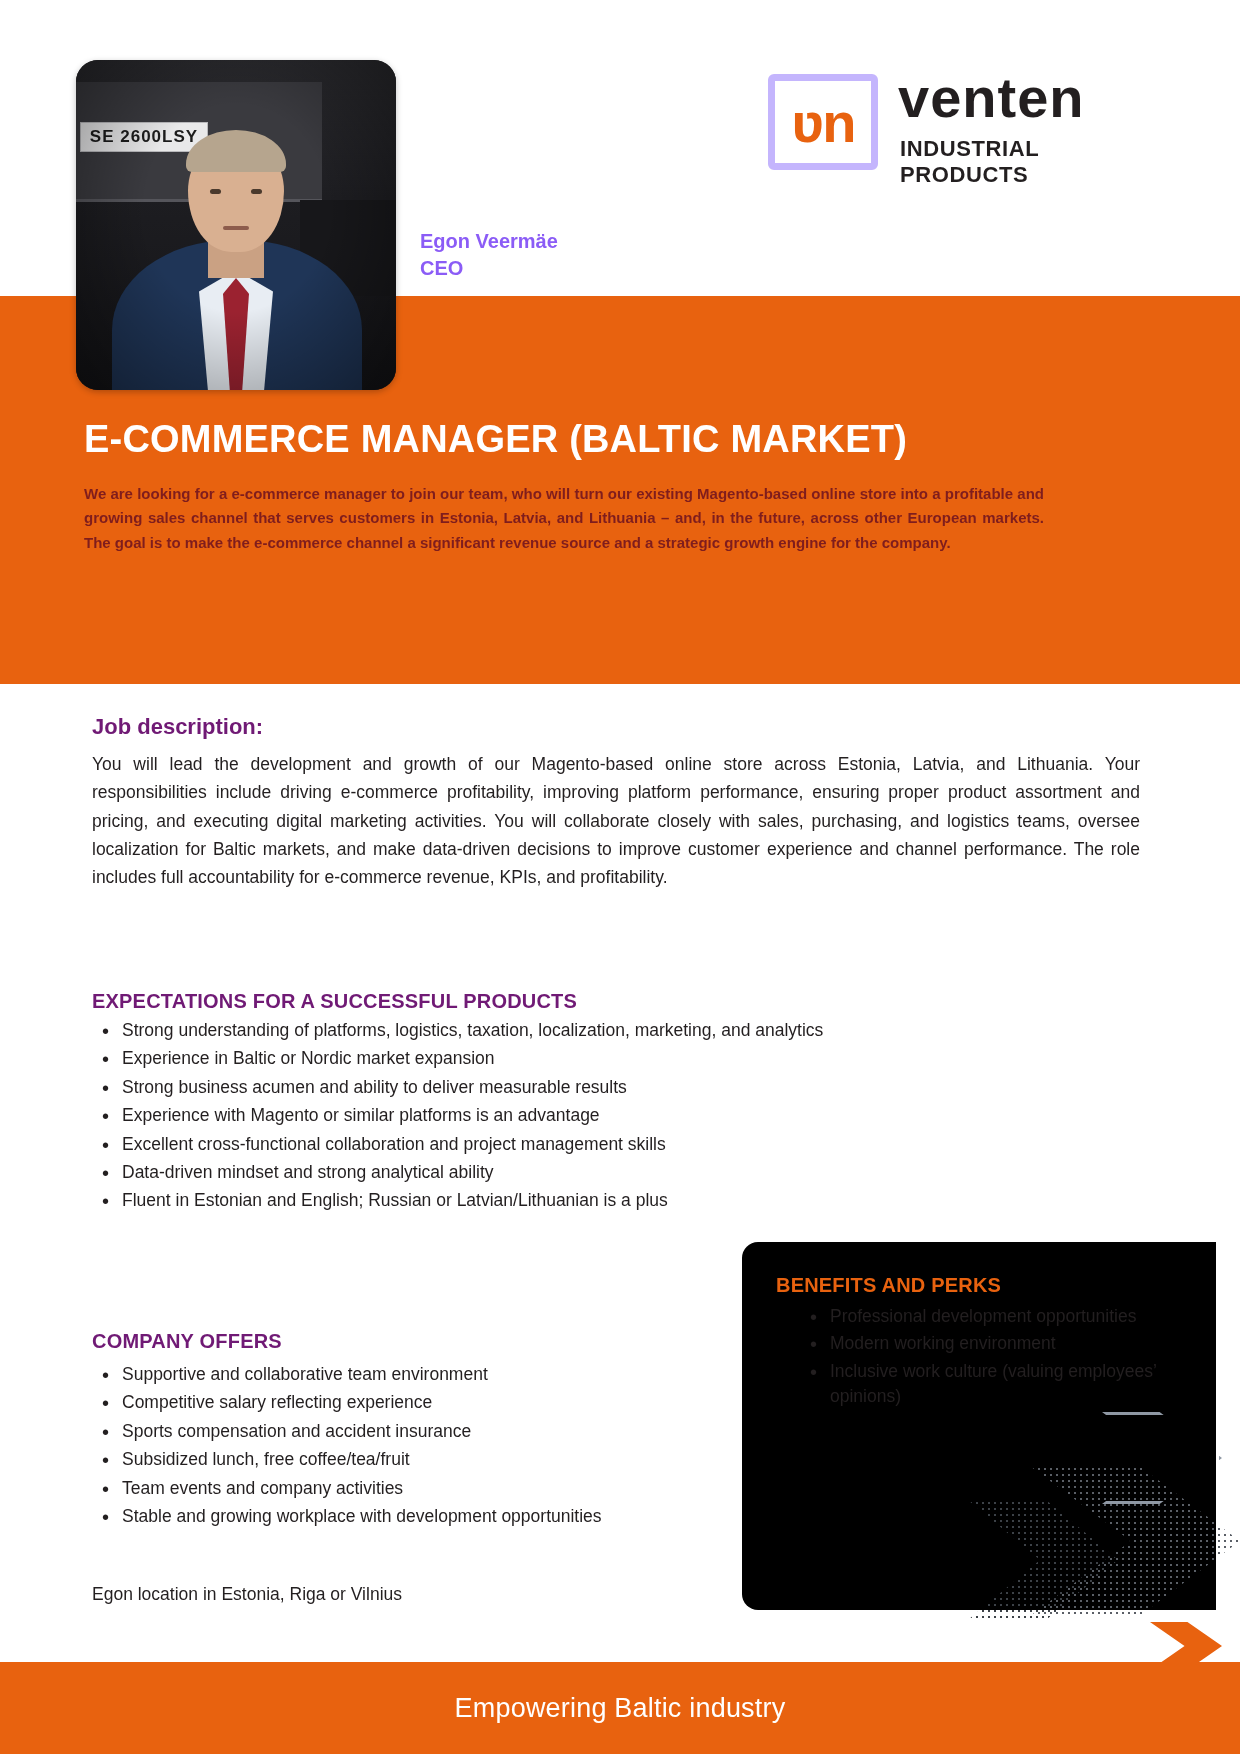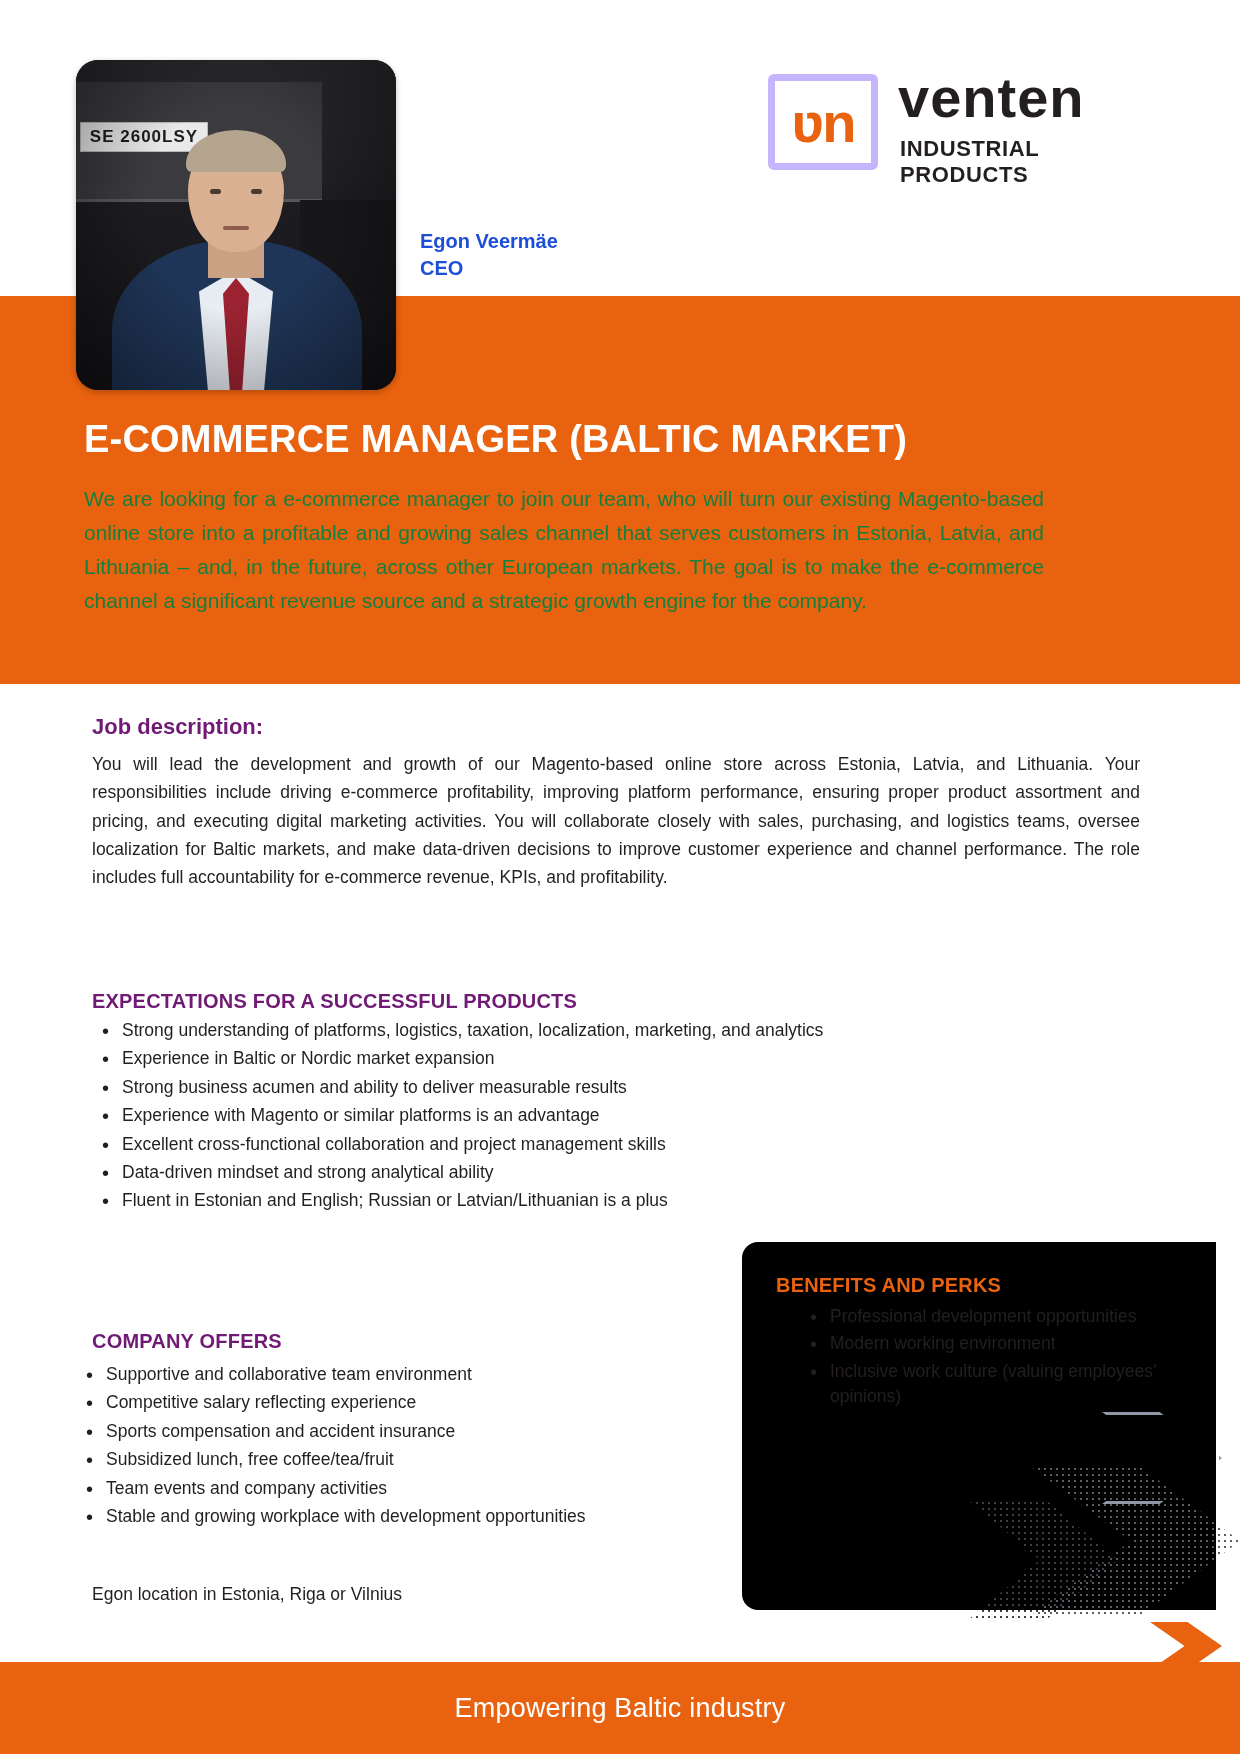--- a/index.html
+++ b/index.html
@@ -117,21 +117,21 @@
   }
   .photo .vignette {
     position: absolute; inset: 0;
     background: radial-gradient(ellipse at 50% 45%, rgba(0,0,0,0) 40%, rgba(0,0,0,0.45) 100%);
   }
 
   
   .name-block {
     position: absolute;
     left: 420px; top: 228px;
-    color: #1d4ed8;
+    color: #8b5cf6;
   }
   .name-block .nm {
     font-size: 20px; font-weight: bold; line-height: 1.35;
   }
   .name-block .role {
     font-size: 20px; font-weight: bold; line-height: 1.35;
   }
 
   
   .logo {
@@ -178,24 +178,25 @@
     width: 1040px;
     color: #ffffff;
     font-size: 38px;
     font-weight: bold;
     letter-spacing: 0.2px;
   }
   .hero-body {
     position: absolute;
     left: 84px; top: 482px;
     width: 960px;
-    color: #15803d;
-    font-size: 21px;
+    color: #7f1d1d;
+    font-size: 15px;
     line-height: 1.62;
     text-align: justify;
+    font-weight: bold;
   }
 
   
   .sec-title-orange {
     color: #701a75;
     font-weight: bold;
   }
   .job-desc-head {
     position: absolute; left: 92px; top: 714px;
     font-size: 22px;
@@ -240,21 +241,21 @@
     left: 92px; top: 1018px; width: 960px;
   }
   #expect-list li { margin-bottom: 3px; }
 
   .offers-head {
     position: absolute; left: 92px; top: 1330px;
     font-size: 20px;
     letter-spacing: 0.2px;
   }
   #offers-list {
-    left: 76px; top: 1362px; width: 620px;
+    left: 92px; top: 1362px; width: 620px;
   }
   #offers-list li { margin-bottom: 3px; }
 
   .work-loc {
     position: absolute; left: 92px; top: 1584px;
     font-size: 17.5px;
     color: #231f20;
   }
 
   

